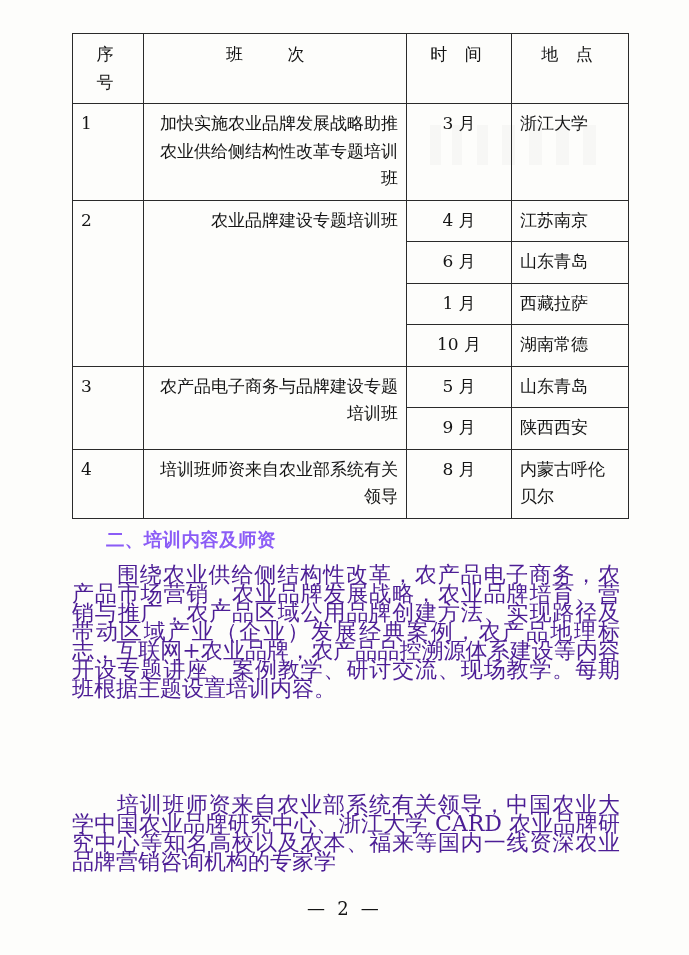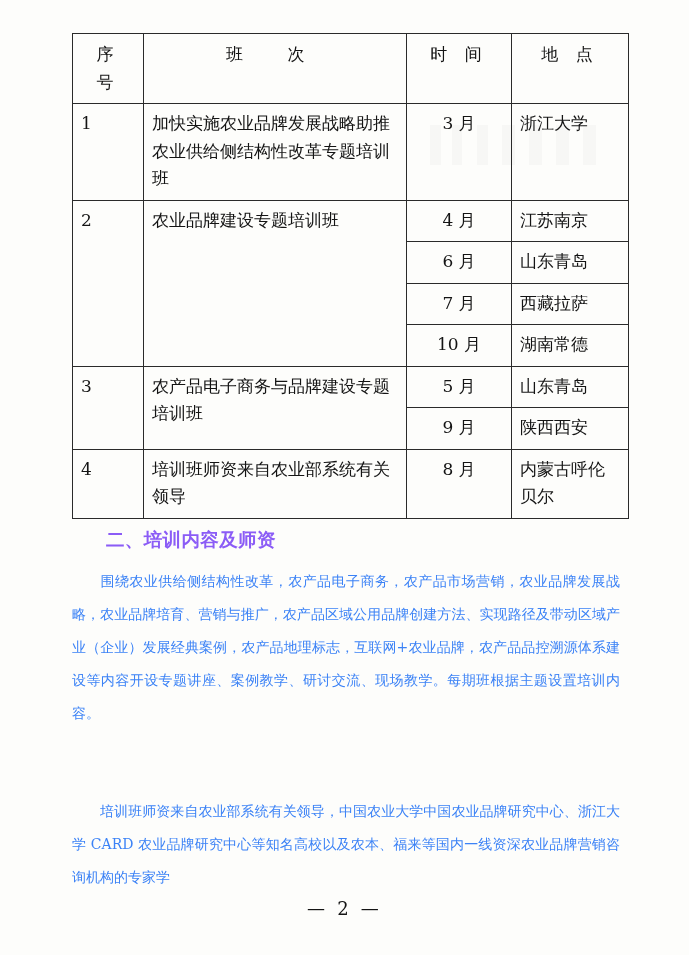--- a/index.html
+++ b/index.html
@@ -52,43 +52,43 @@
   }
   .col-no   { width: 54px; }
   .col-name { width: 246px; }
   .col-time { width: 88px; }
   .col-place{ width: 100px; }
 
   .th-spaced { letter-spacing: 0.35em; padding-left: 0.35em; }
   .th-wide   { letter-spacing: 1.15em; padding-left: 1.15em; }
 
   td.c-no    { text-align: left; }
-  td.c-name  { text-align: left; }
+  td.c-name  { text-align: right; }
   td.c-time  { text-align: center; }
   td.c-place { text-align: left; }
 
   
   .section-head {
     position: absolute;
     left: 106px;
     top: 527px;
     font-size: 18.5px;
     font-weight: bold;
     letter-spacing: 0.02em;
     color: #8b5cf6;
   }
   .para {
     position: absolute;
     left: 72px;
     width: 548px;
-    font-size: 14px;
-    line-height: 33px;
+    font-size: 22px;
+    line-height: 19px;
     text-align: justify;
     text-justify: inter-ideograph;
-    color: #3b82f6;
+    color: #4c1d95;
   }
   .para.p1 { top: 565px; }
   .para.p2 { top: 795px; }
   .indent { display: inline-block; width: 2em; }
 
   .page-num {
     position: absolute;
     left: 0;
     right: 0;
     top: 898px;
@@ -140,21 +140,21 @@
           <td class="c-no" rowspan="4">2</td>
           <td class="c-name" rowspan="4">农业品牌建设专题培训班</td>
           <td class="c-time">4 月</td>
           <td class="c-place">江苏南京</td>
         </tr>
         <tr>
           <td class="c-time">6 月</td>
           <td class="c-place">山东青岛</td>
         </tr>
         <tr>
-          <td class="c-time">7 月</td>
+          <td class="c-time">1 月</td>
           <td class="c-place">西藏拉萨</td>
         </tr>
         <tr>
           <td class="c-time">10 月</td>
           <td class="c-place">湖南常德</td>
         </tr>
 
         <tr>
           <td class="c-no" rowspan="2">3</td>
           <td class="c-name" rowspan="2">农产品电子商务与品牌建设专题培训班</td>

